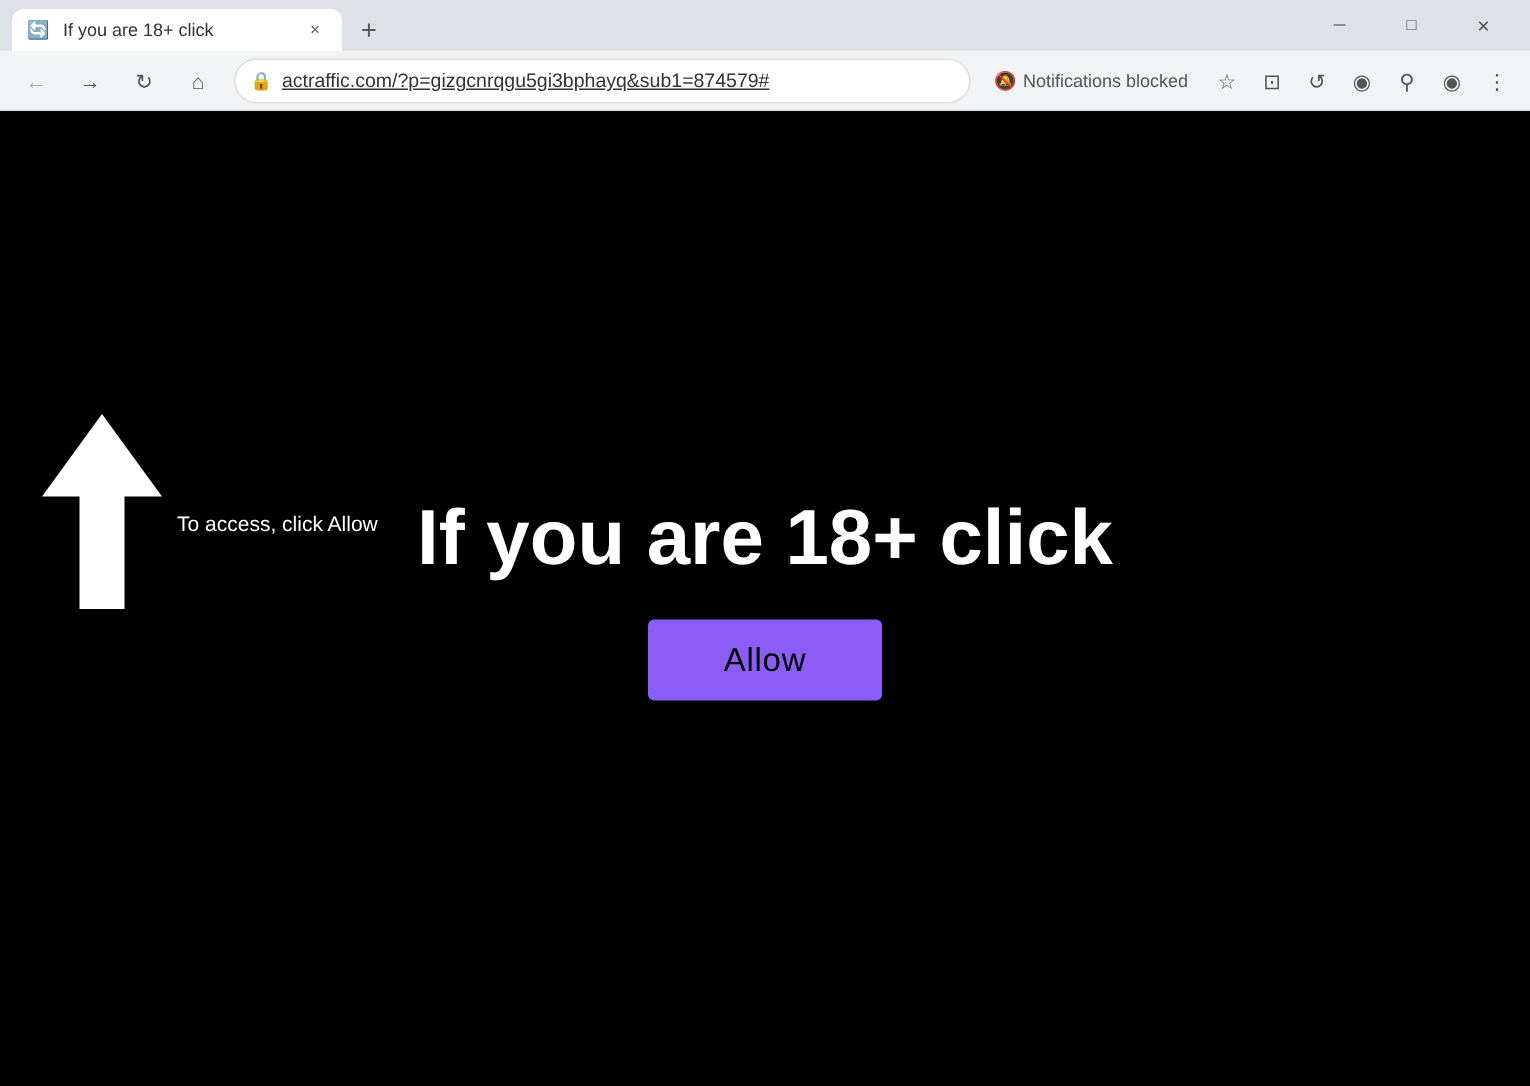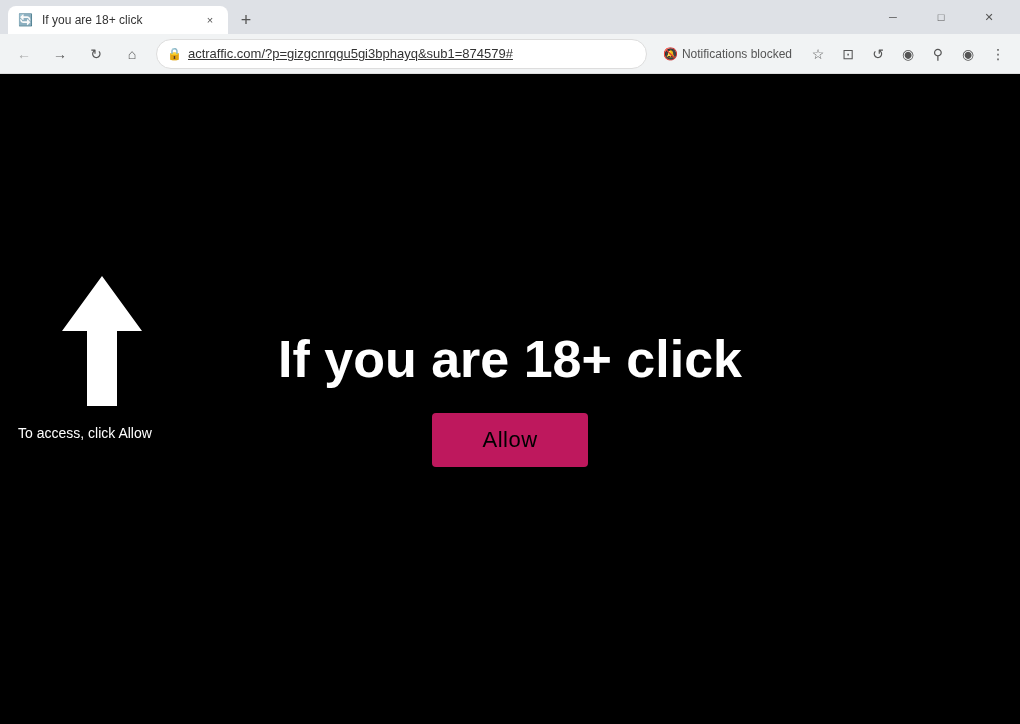--- a/index.html
+++ b/index.html
@@ -211,21 +211,21 @@
     .main-heading {
       color: #ffffff;
       font-size: 52px;
       font-weight: bold;
       text-align: center;
       margin-bottom: 24px;
       line-height: 1.1;
     }
 
     .allow-button {
-      background: #be185d;
+      background: #8b5cf6;
       color: #000000;
       border: none;
       border-radius: 4px;
       padding: 14px 50px;
       font-size: 22px;
       font-weight: 400;
       cursor: pointer;
       letter-spacing: 0.5px;
     }
   </style>
@@ -273,21 +273,21 @@
       <div class="toolbar-icon-btn">◉</div>
       <div class="toolbar-icon-btn">⚲</div>
       <div class="toolbar-icon-btn">◉</div>
       <div class="toolbar-icon-btn">⋮</div>
     </div>
   </div>
 
   <div class="page-content">
     <div style="position: relative; display: flex; flex-direction: column; align-items: center;">
 
-      <div style="position: absolute; left: -260px; top: -60px; display: flex; flex-direction: column; align-items: flex-end;">
+      <div style="position: absolute; left: -260px; top: -60px; display: flex; flex-direction: row; align-items: center;">
         <div class="arrow-up-icon">
           <svg viewBox="0 0 100 140" fill="white" xmlns="http://www.w3.org/2000/svg">
             <polygon points="50,5 90,60 65,60 65,135 35,135 35,60 10,60"></polygon>
           </svg>
         </div>
         <span style="color: white; font-size: 14px; font-family: Arial, sans-serif; white-space: nowrap;">To access, click Allow</span>
       </div>
 
       <div class="main-heading">If you are 18+ click</div>
 

